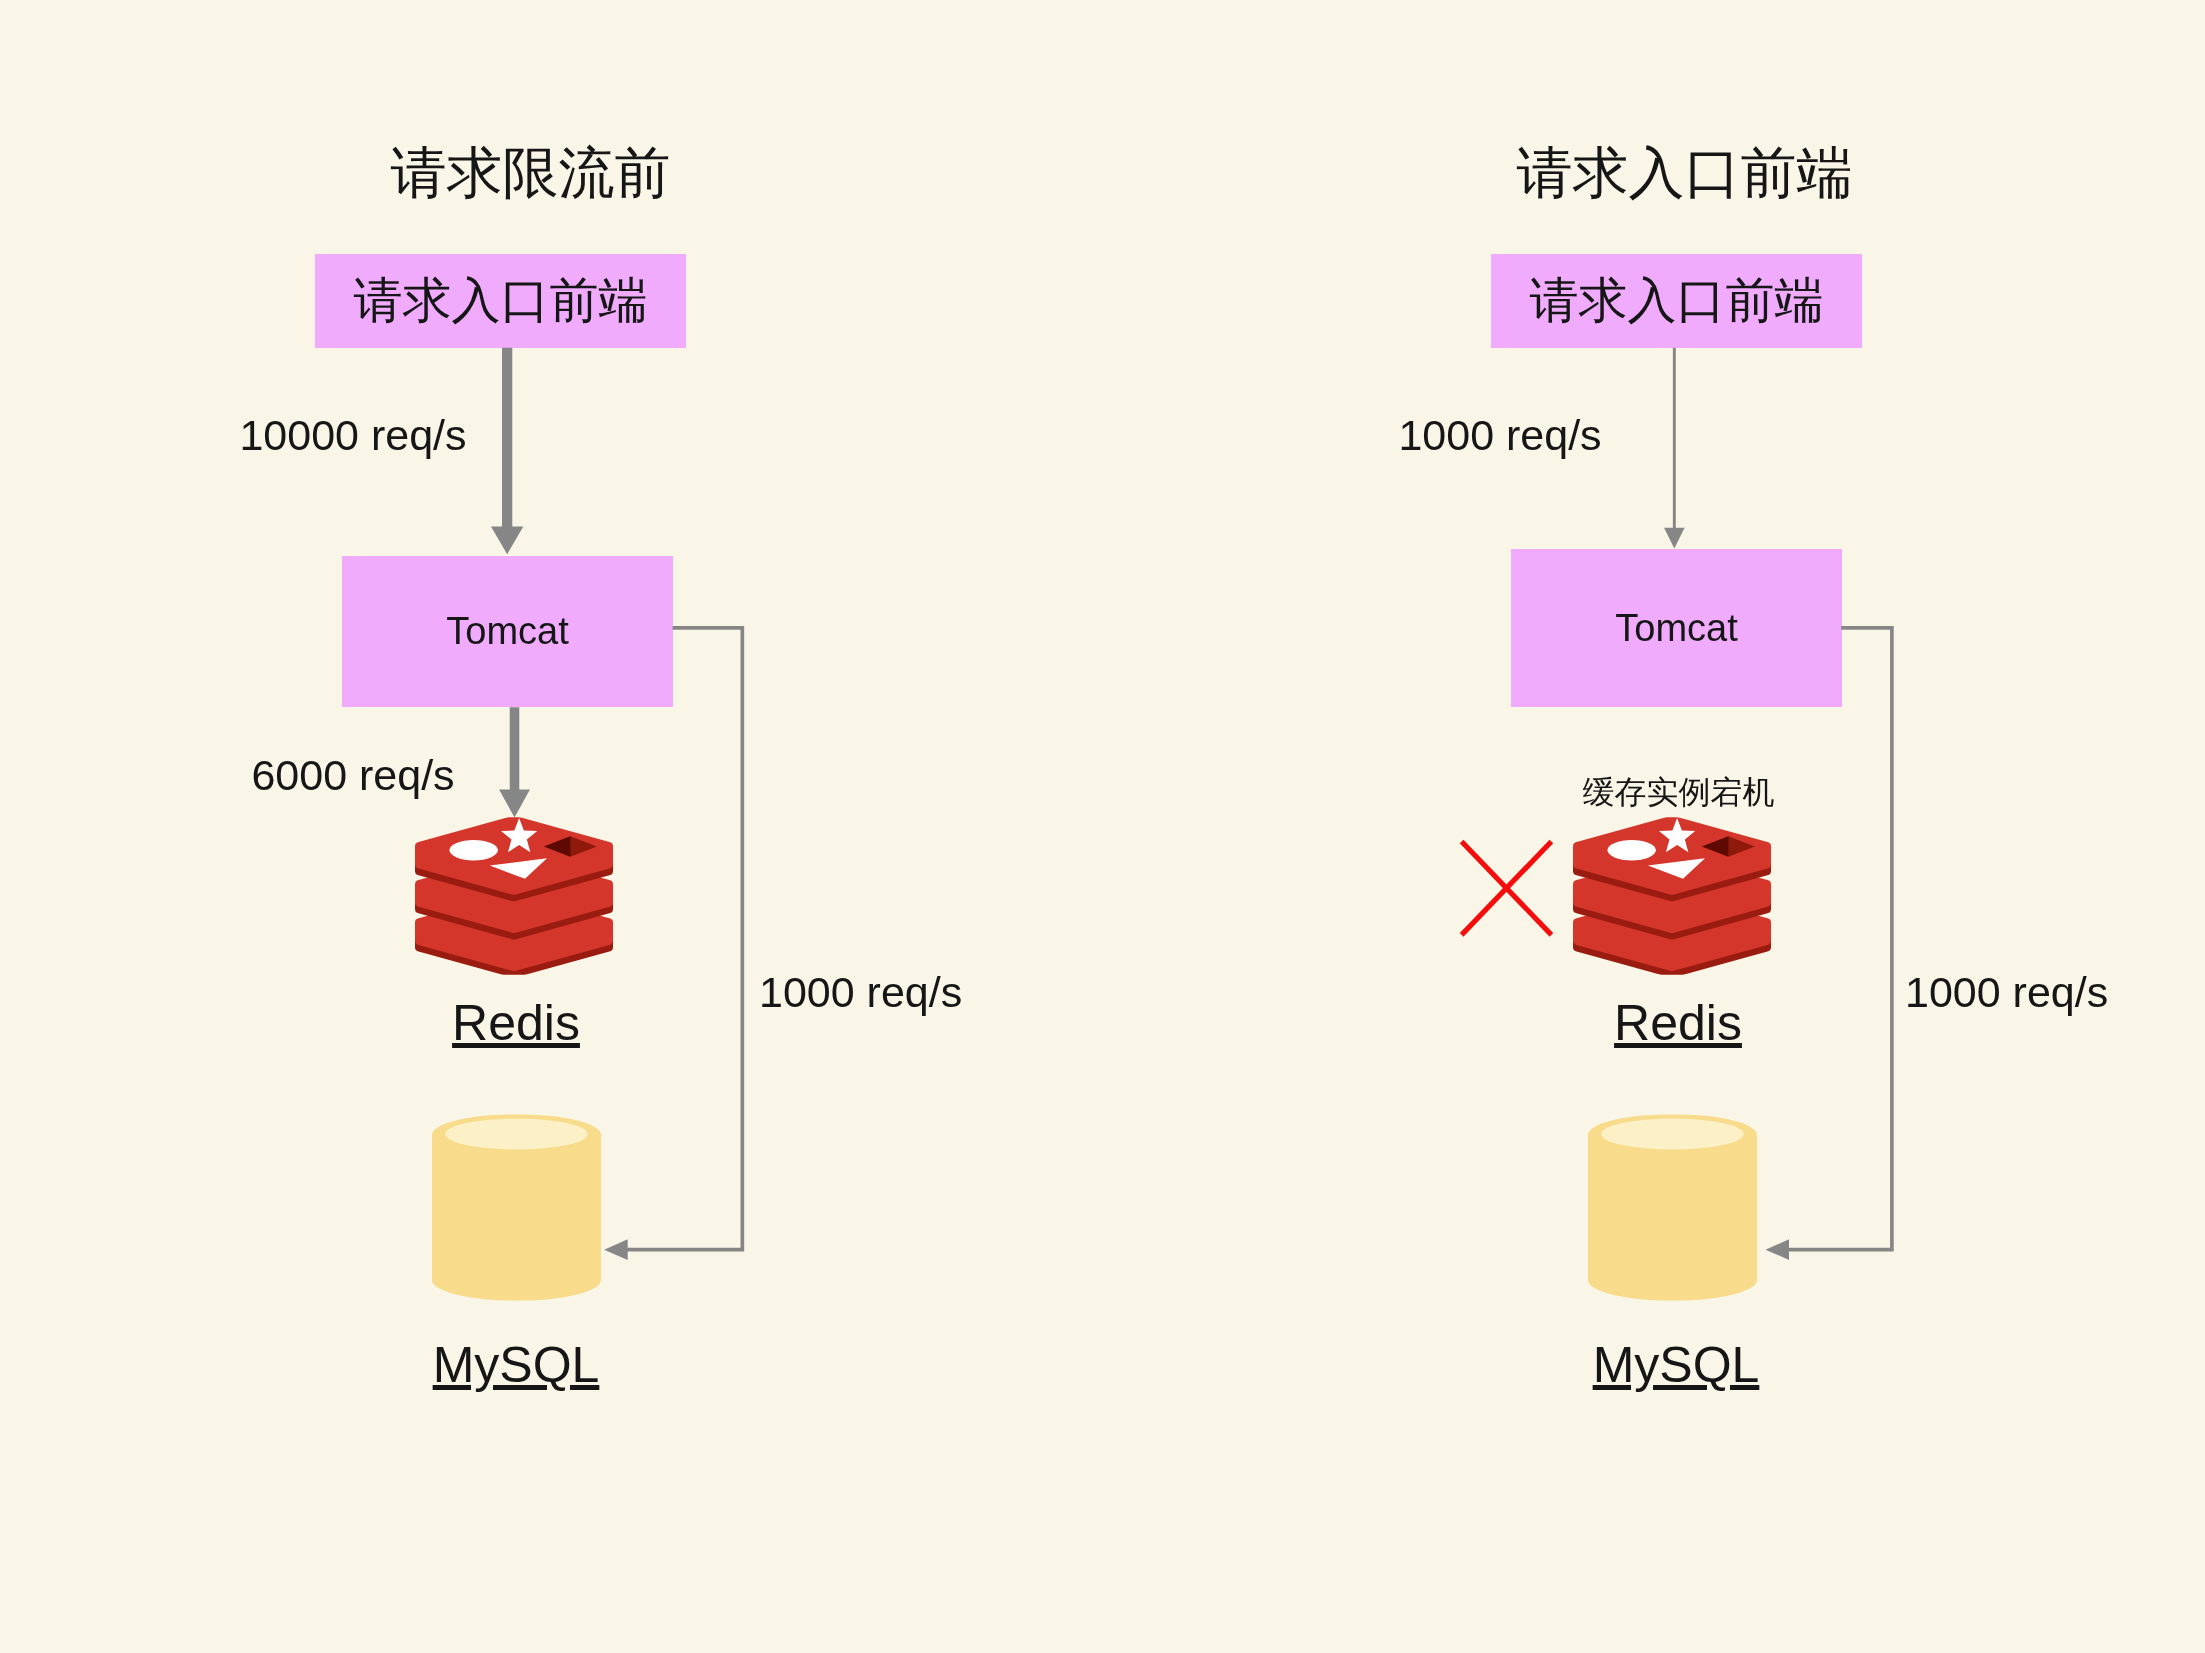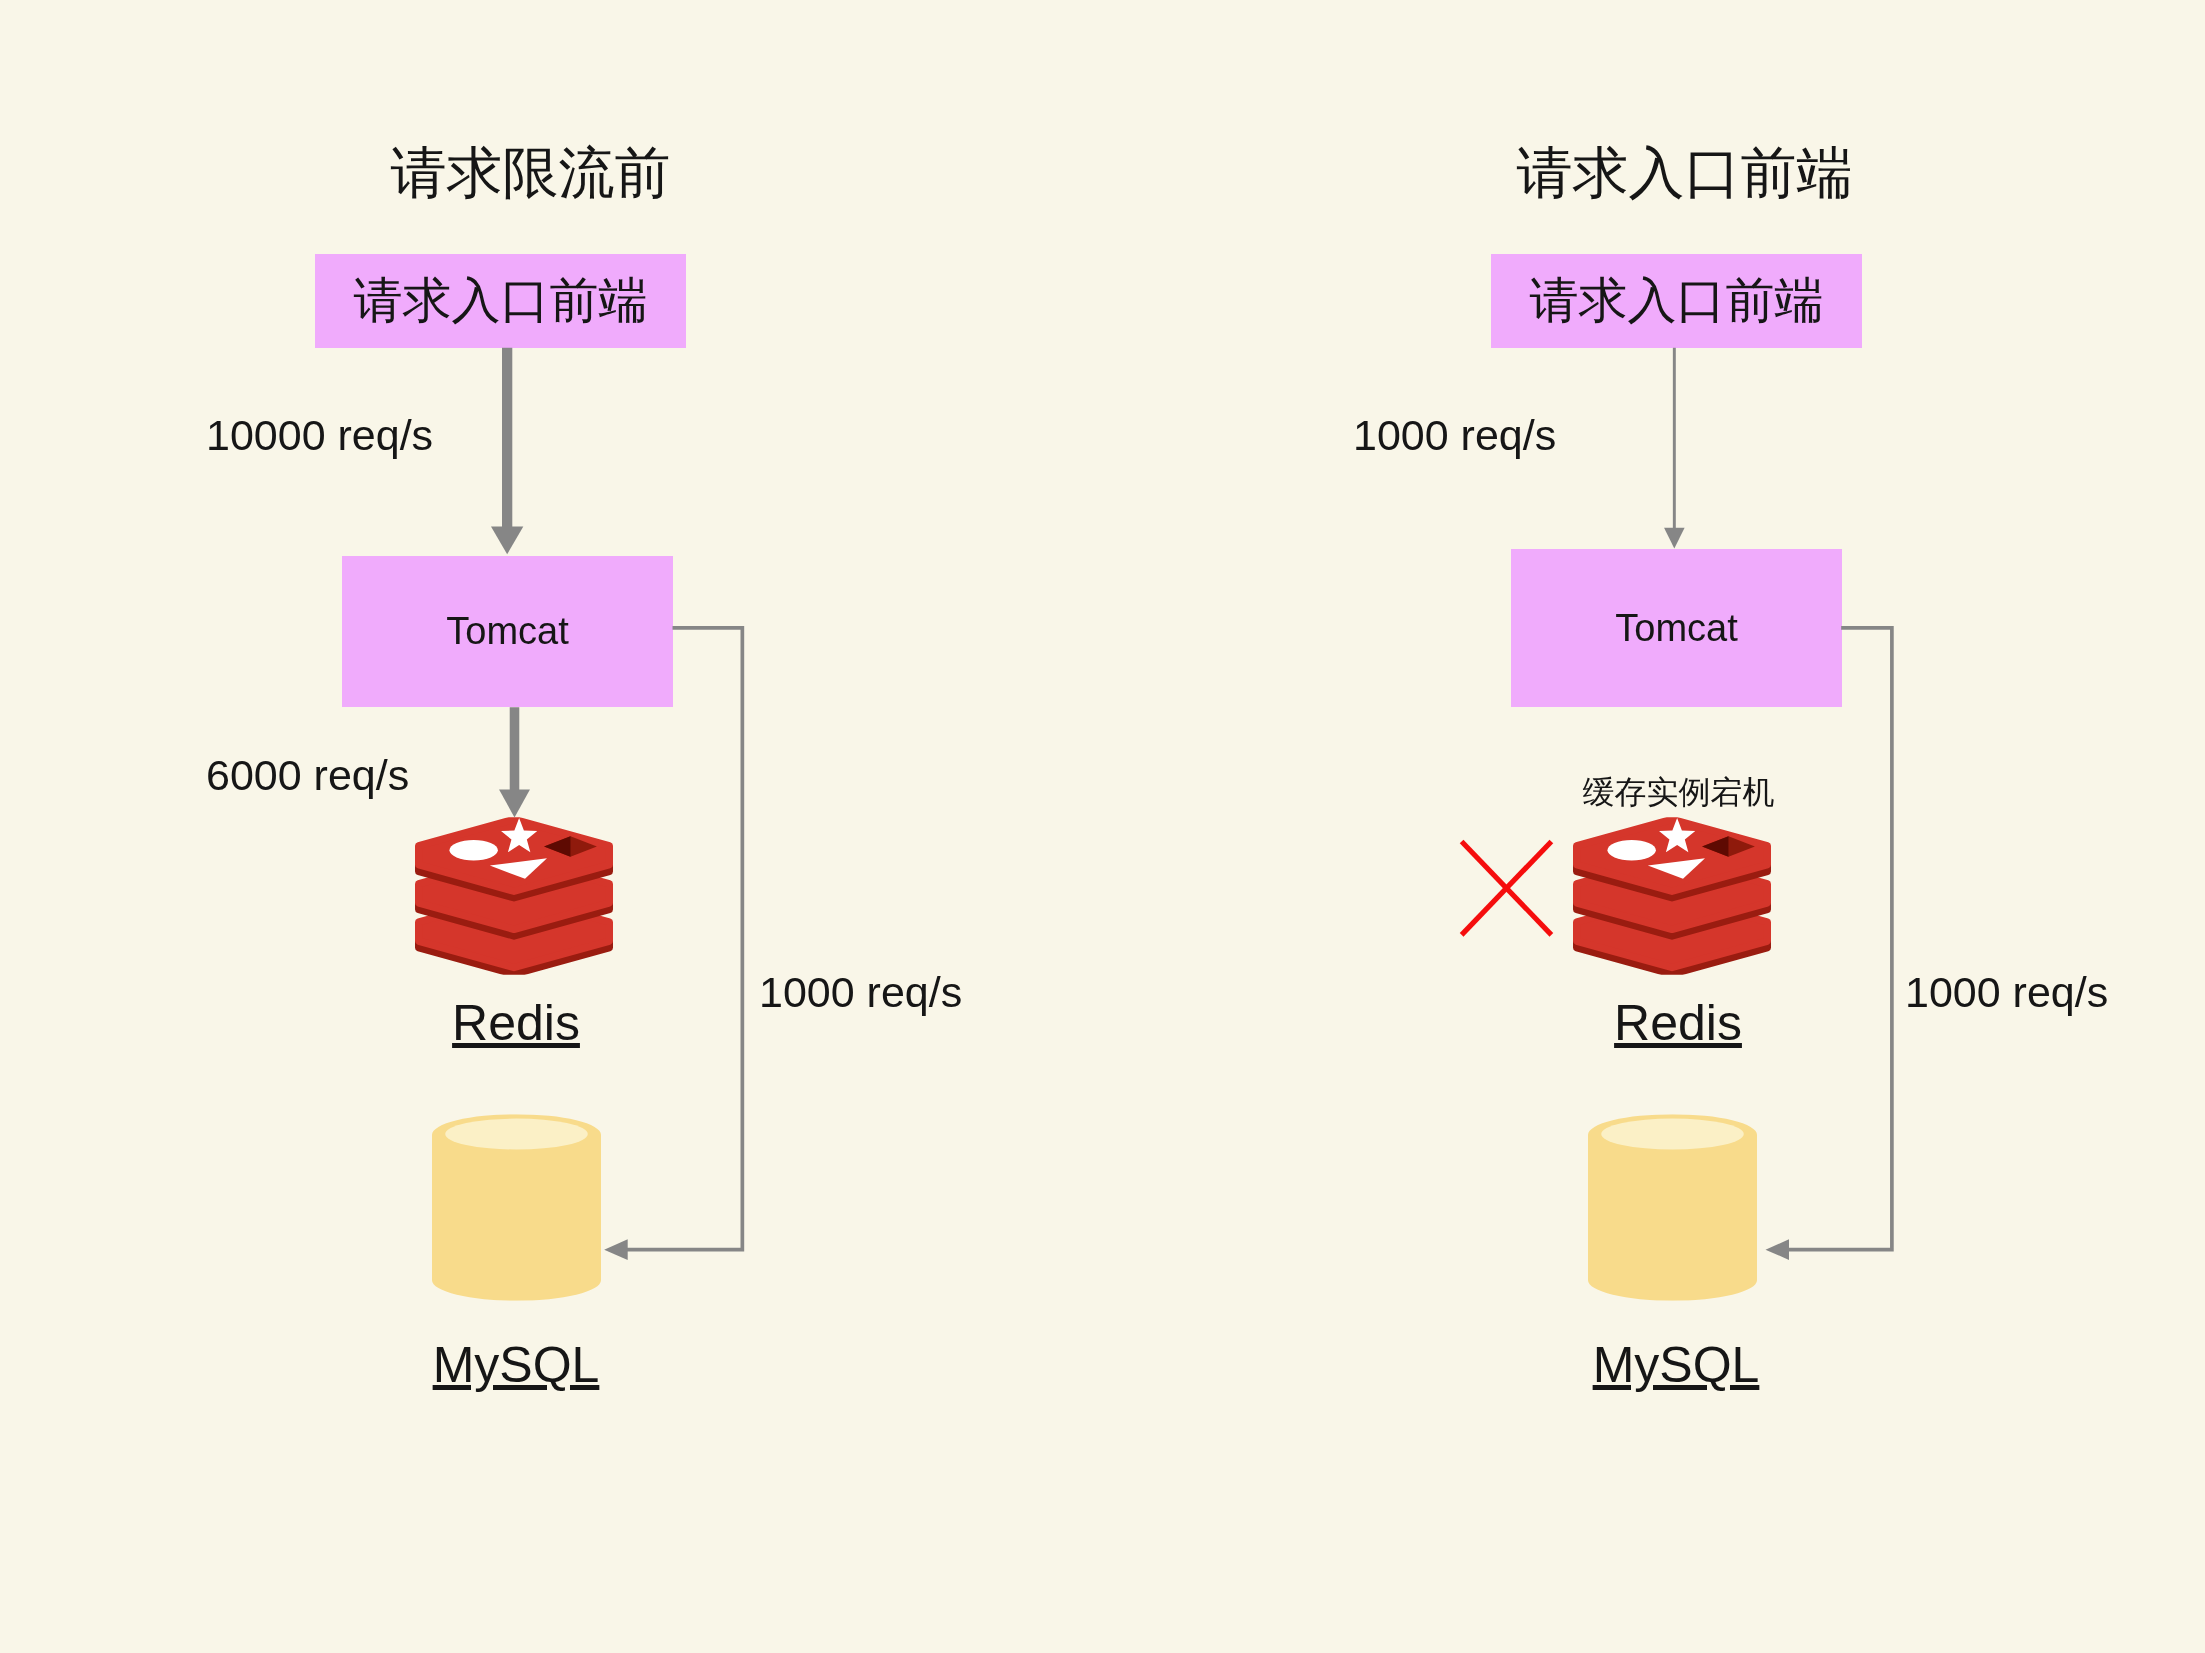--- a/index.html
+++ b/index.html
@@ -19,21 +19,21 @@
   }
   .node-box{
     background:#f0abfc;
     display:flex;align-items:center;justify-content:center;
     font-size:49px;
   }
   .node-box.tomcat{font-size:38px;}
   .rate-label{
     font-size:43px;height:43px;line-height:43px;white-space:nowrap;
   }
-  .rate-right{text-align:left;}
+  .rate-right{text-align:center;}
   .rate-left{text-align:left;}
   .comp-label{
     width:368px;height:59px;line-height:59px;
     font-size:50px;text-align:center;white-space:nowrap;text-decoration:underline;
   }
   .crash-note{
     width:441px;height:44px;line-height:44px;
     font-size:32px;text-align:center;white-space:nowrap;
   }
   svg{display:block;}

